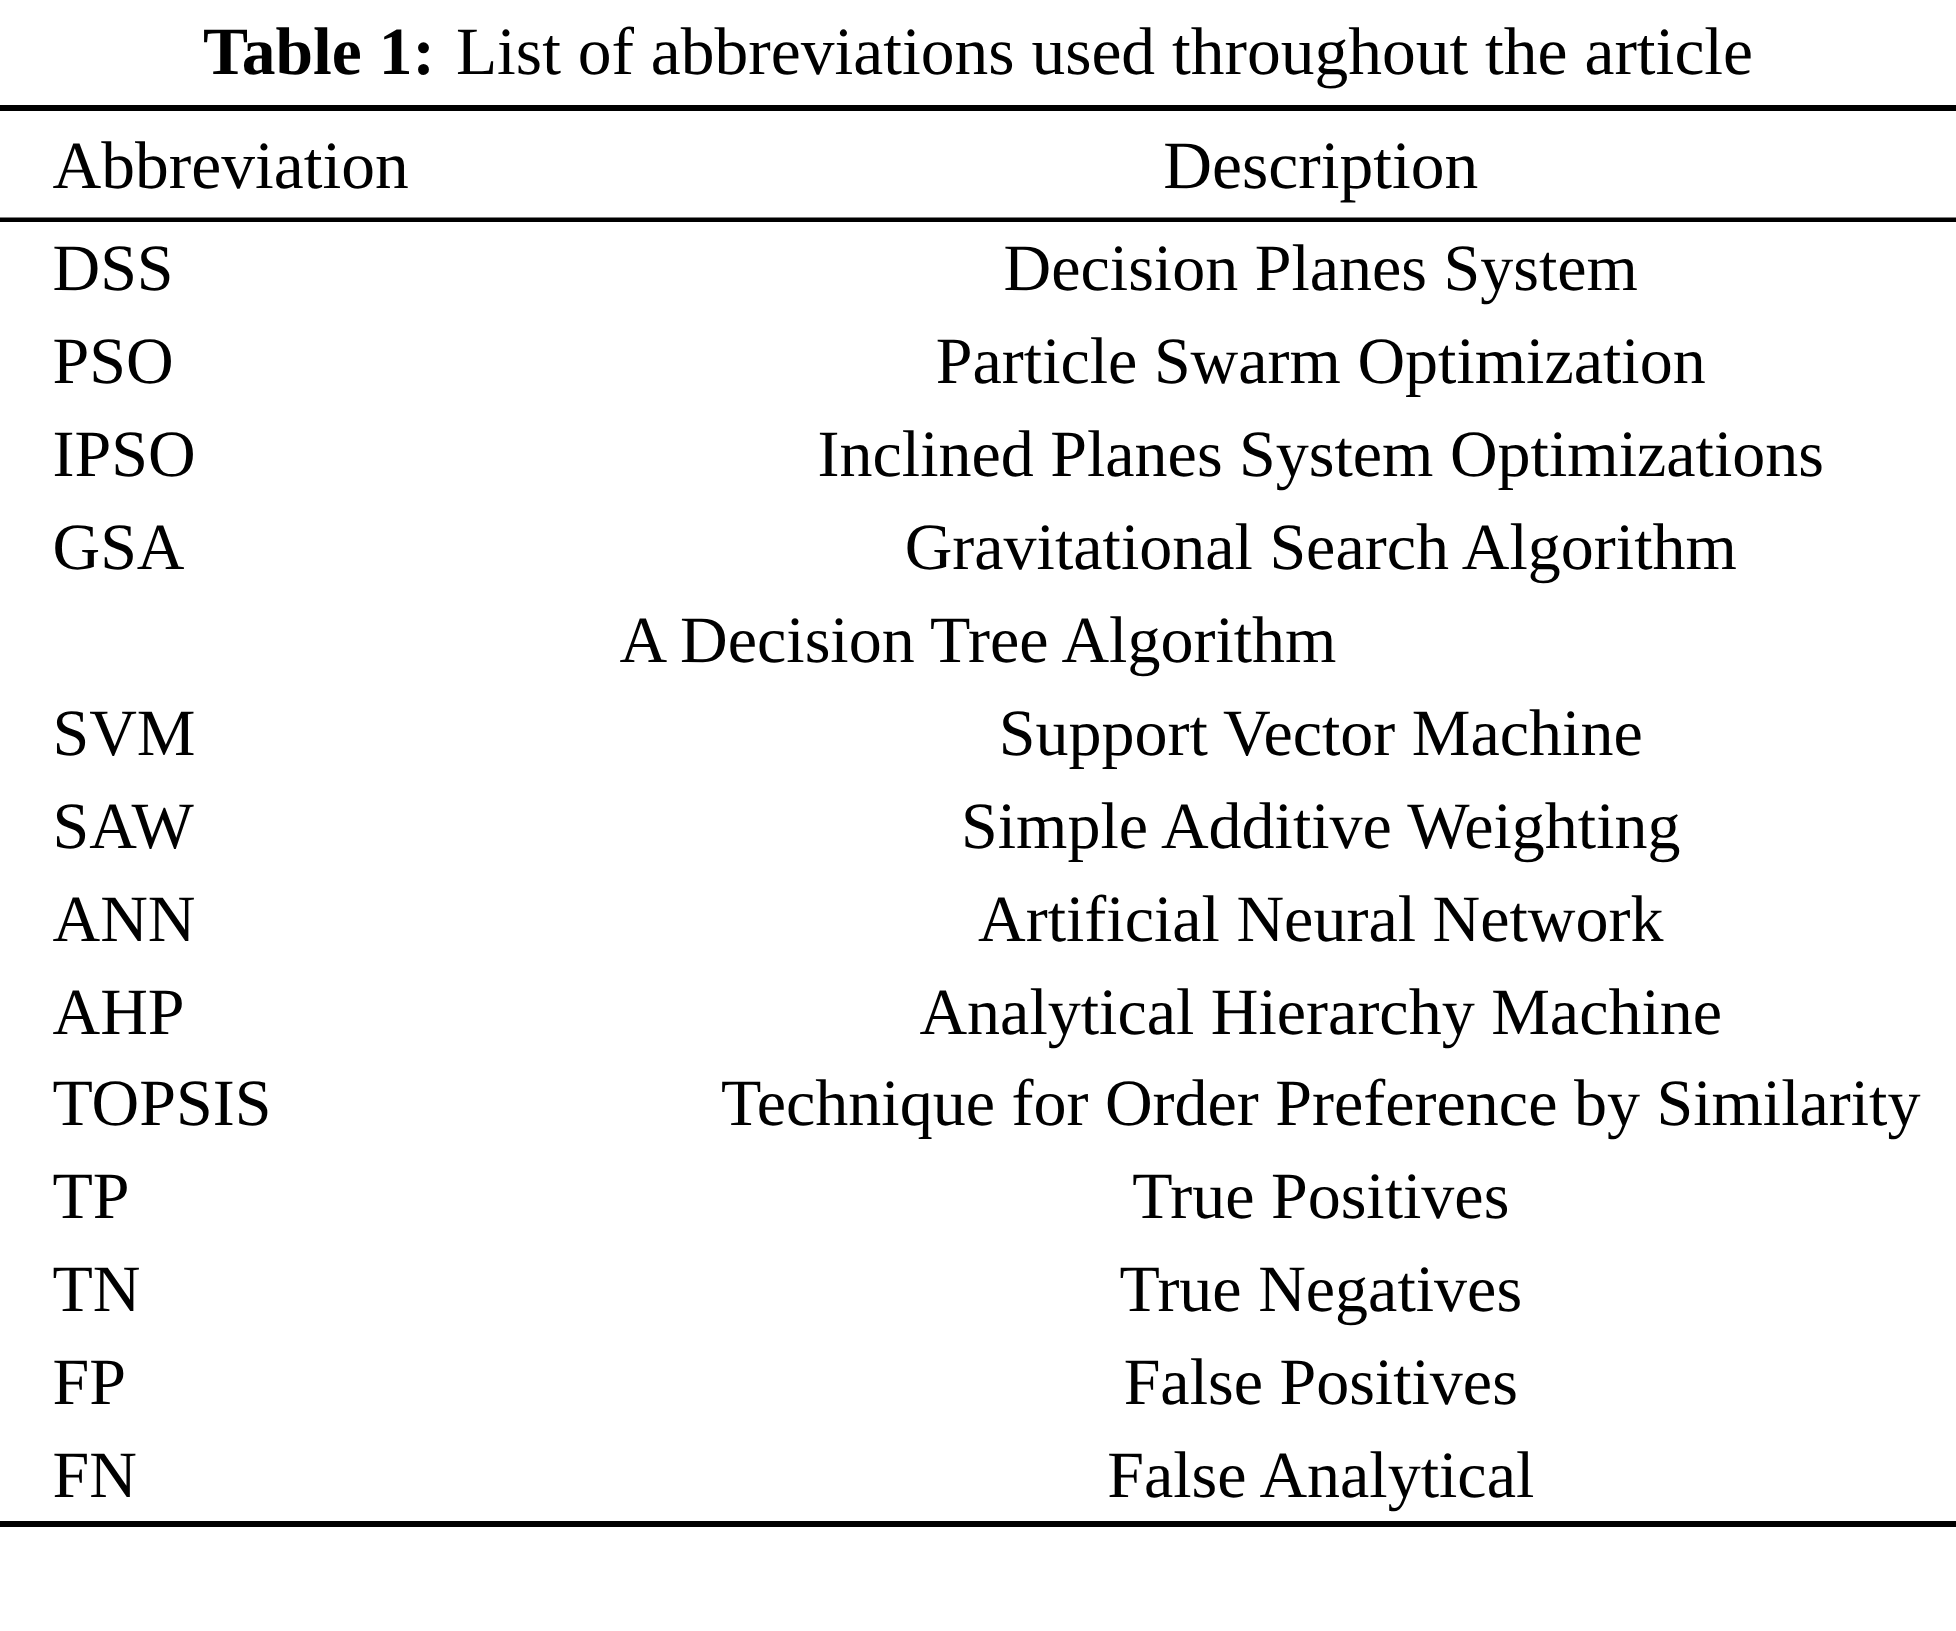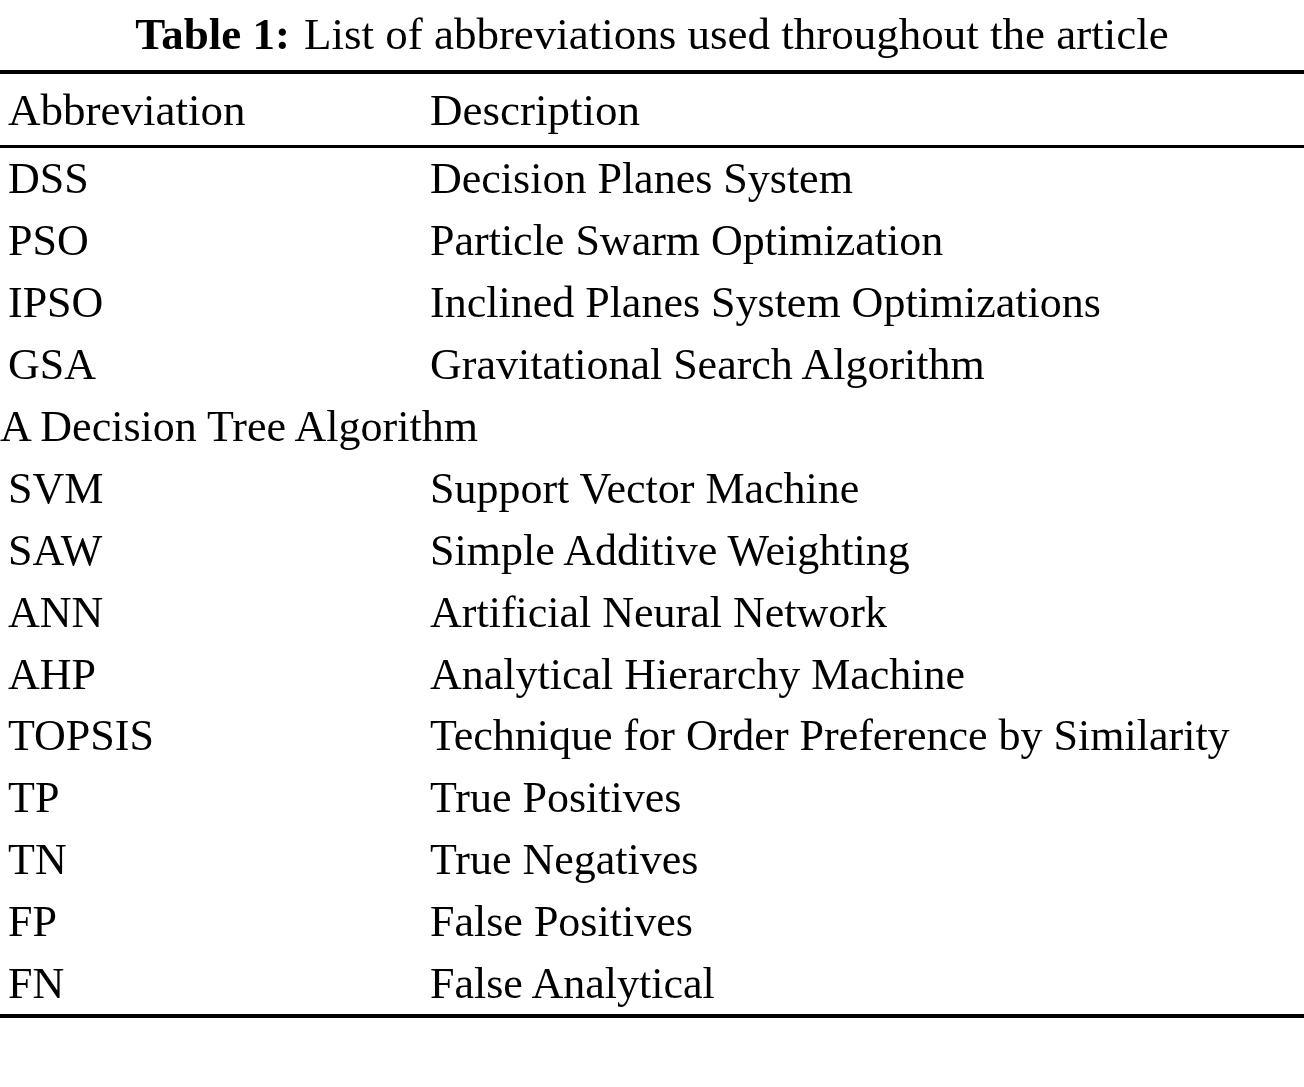--- a/index.html
+++ b/index.html
@@ -47,23 +47,25 @@
     display: flex;
     align-items: center;
     font-size: 44px;
     white-space: nowrap;
   }
   .col-abbr {
     width: 430px;
     padding-left: 8px;
     box-sizing: border-box;
     flex: 0 0 auto;
+    margin-left: 27px;
   }
   .col-desc {
     flex: 1 1 auto;
+    text-align: center;
   }
 </style>
 </head>
 <body>
 
 <div class="page">
 
   <div class="caption">
     <span class="label">Table 1:</span><span>List of abbreviations used throughout the article</span>
   </div>

